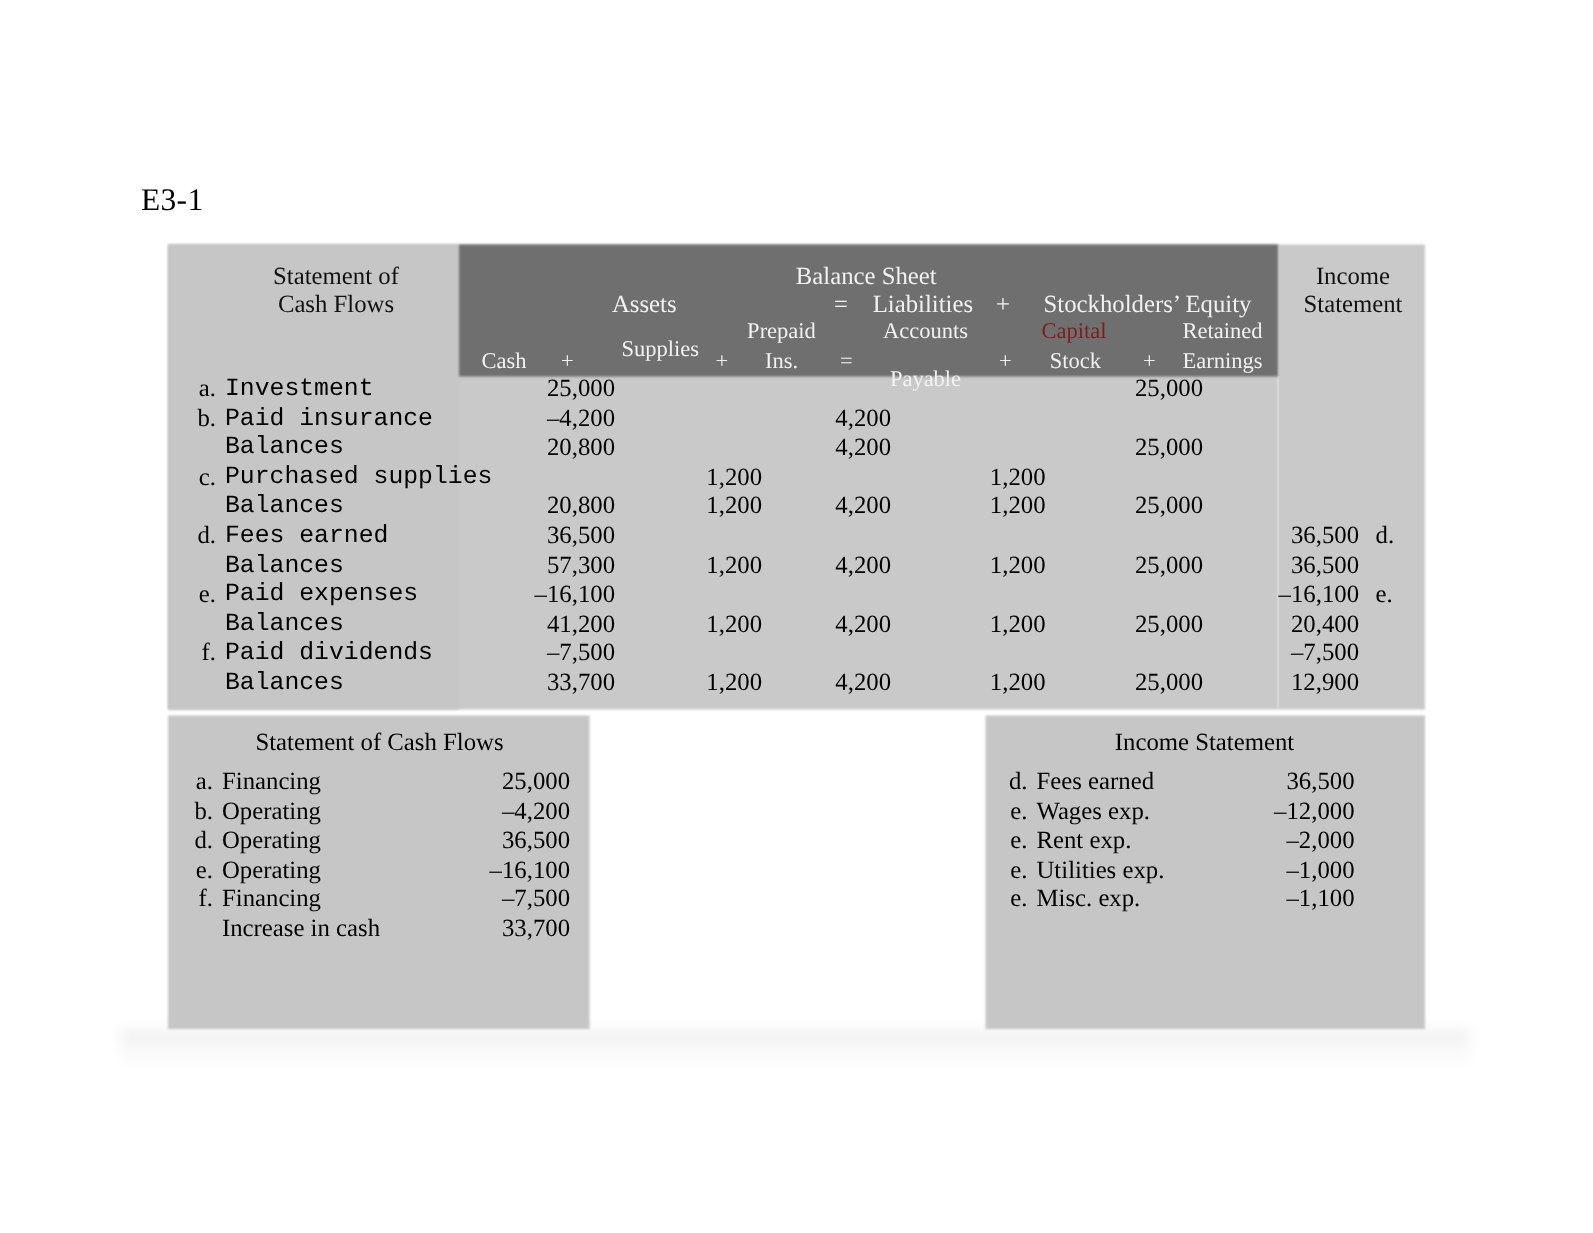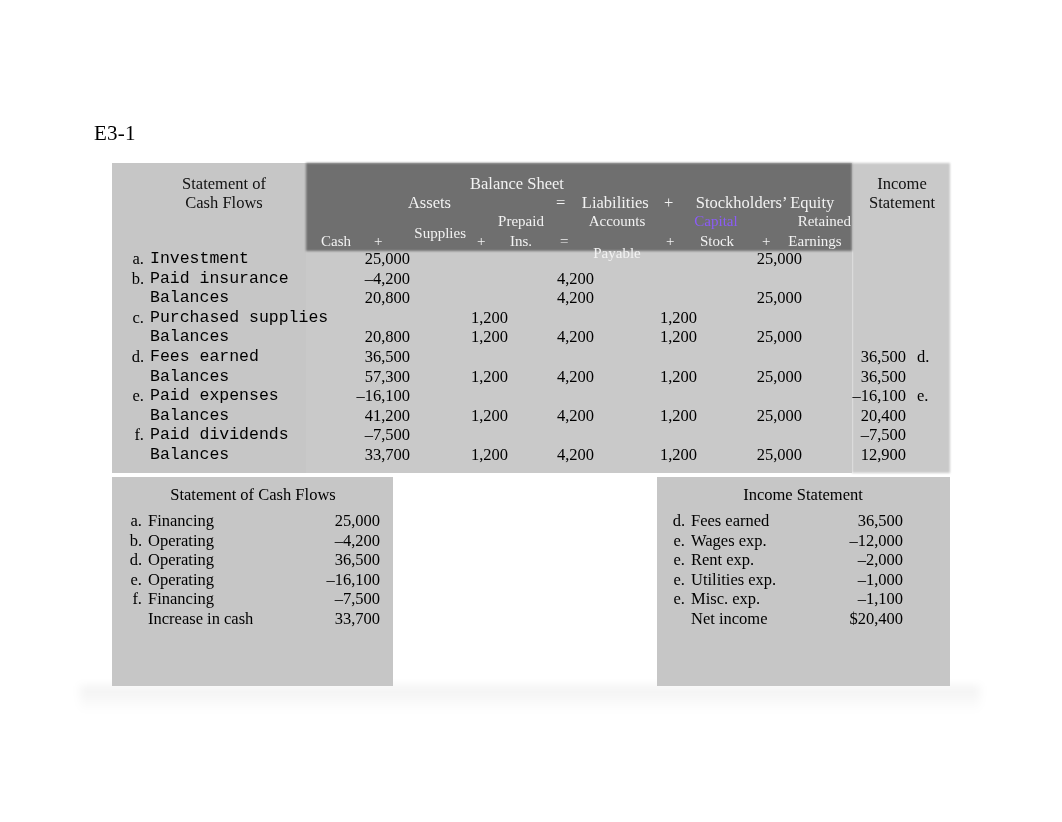--- a/index.html
+++ b/index.html
@@ -85,40 +85,40 @@
     z-index: 5;
   }
   .hdr-dark { color: #f2f2f2; }
   .hdr-light { color: #111111; }
 
   #hdr-scf {
     left: 138px; top: 174px; width: 172px;
     text-align: center; line-height: 19px;
   }
   #hdr-assets { left: 352px; top: 193px; width: 155px; text-align: center; }
-  #hdr-balance-sheet { left: 470px; top: 174px; width: 215px; text-align: left; }
+  #hdr-balance-sheet { left: 470px; top: 174px; width: 215px; text-align: center; }
   #hdr-eq-liab { left: 556px; top: 193px; width: 124px; text-align: left; }
   #hdr-plus1 { left: 664px; top: 193px; }
   #hdr-stockholders { left: 690px; top: 193px; width: 150px; text-align: center; }
   #hdr-income-stmt {
     left: 856px; top: 174px; width: 92px;
     text-align: center; line-height: 19px;
   }
 
   
   .colhdr {
     position: absolute;
     font-size: 15px;
     white-space: nowrap;
     z-index: 6;
   }
   #ch-prepaid { left: 489px; top: 213px; width: 64px; text-align: center; color: #f2f2f2; }
   #ch-accounts { left: 582px; top: 213px; width: 70px; text-align: center; color: #f2f2f2; }
-  #ch-capital { left: 688px; top: 213px; width: 56px; text-align: center; color: #8b5cf6; }
-  #ch-retained { left: 779px; top: 213px; width: 72px; text-align: right; color: #f2f2f2; }
+  #ch-capital { left: 688px; top: 213px; width: 56px; text-align: center; color: #7f1d1d; }
+  #ch-retained { left: 779px; top: 213px; width: 72px; text-align: center; color: #f2f2f2; }
 
   #ch-cash { left: 315px; top: 233px; width: 42px; text-align: center; color: #f2f2f2; }
   #ch-p1 { left: 374px; top: 233px; color: #f2f2f2; }
   #ch-supplies { left: 396px; top: 225px; width: 70px; text-align: right; color: #f2f2f2; }
   #ch-p2 { left: 477px; top: 233px; color: #f2f2f2; }
   #ch-ins { left: 496px; top: 233px; width: 50px; text-align: center; color: #f2f2f2; }
   #ch-eq { left: 560px; top: 233px; color: #f2f2f2; }
   #ch-payable { left: 583px; top: 233px; width: 68px; text-align: center; color: #f2f2f2; margin-top: 12px; }
   #ch-p3 { left: 666px; top: 233px; color: #f2f2f2; }
   #ch-stock { left: 690px; top: 233px; width: 54px; text-align: center; color: #f2f2f2; }
@@ -432,18 +432,13 @@
     <div class="prow">
       <span class="p-mark">e.</span>
       <span class="p-label">Utilities exp.</span>
       <span class="p-amt">–1,000</span>
     </div>
     <div class="prow">
       <span class="p-mark">e.</span>
       <span class="p-label">Misc. exp.</span>
       <span class="p-amt">–1,100</span>
     </div>
-    <div class="prow">
-      <span class="p-mark"></span>
-      <span class="p-label">Net income</span>
-      <span class="p-amt">$20,400</span>
-    </div>
   </div>
 
 </body></html>

